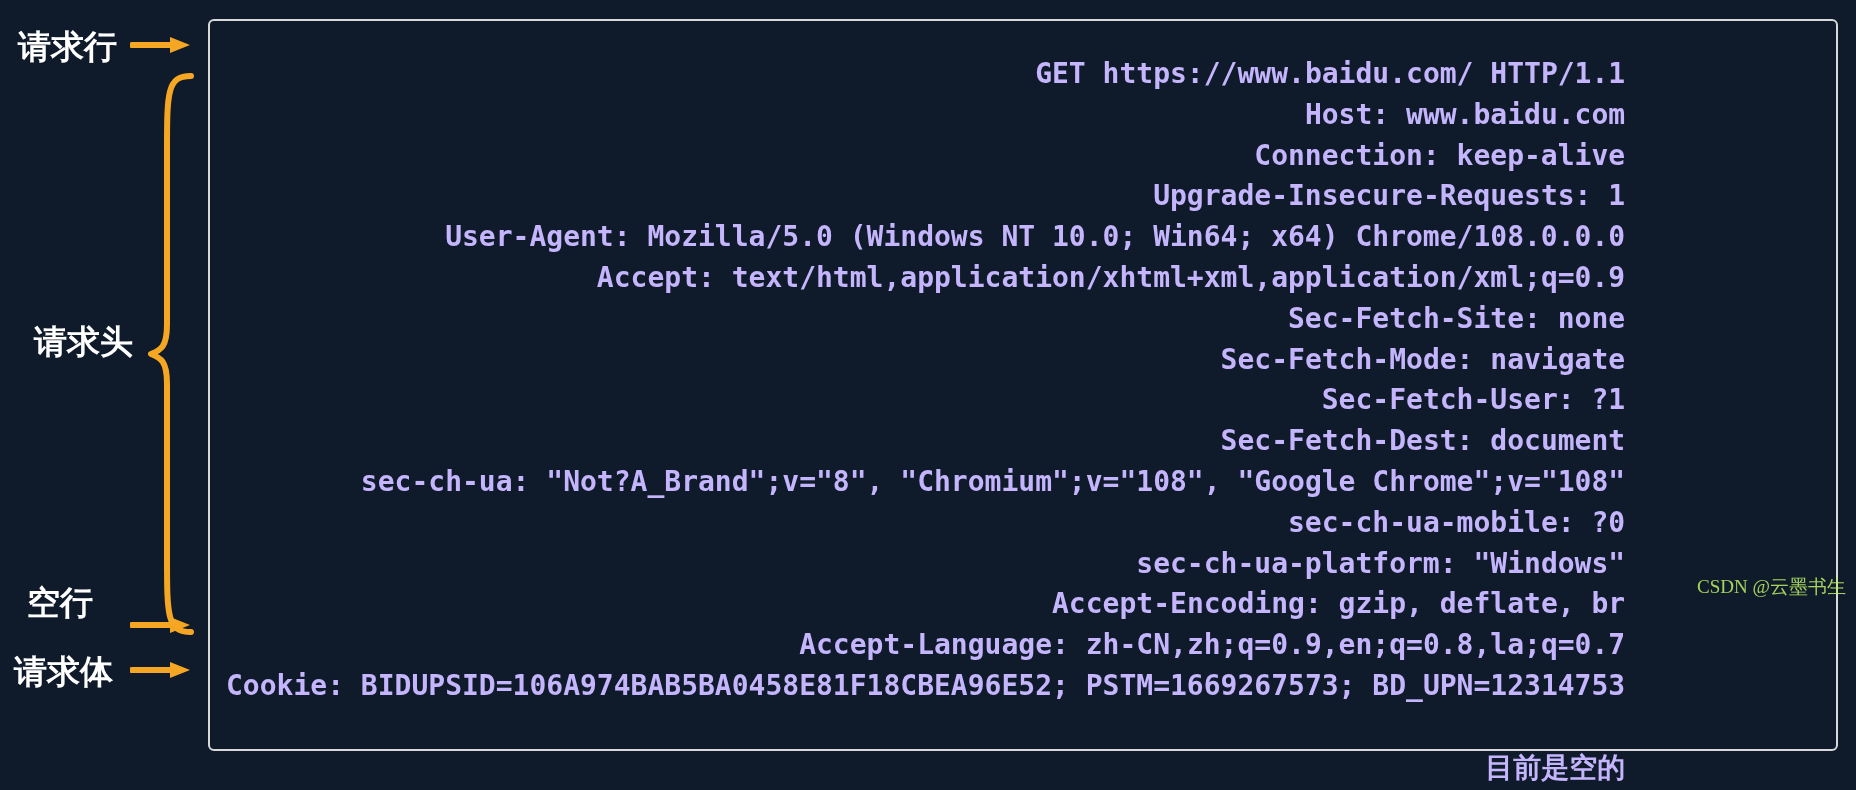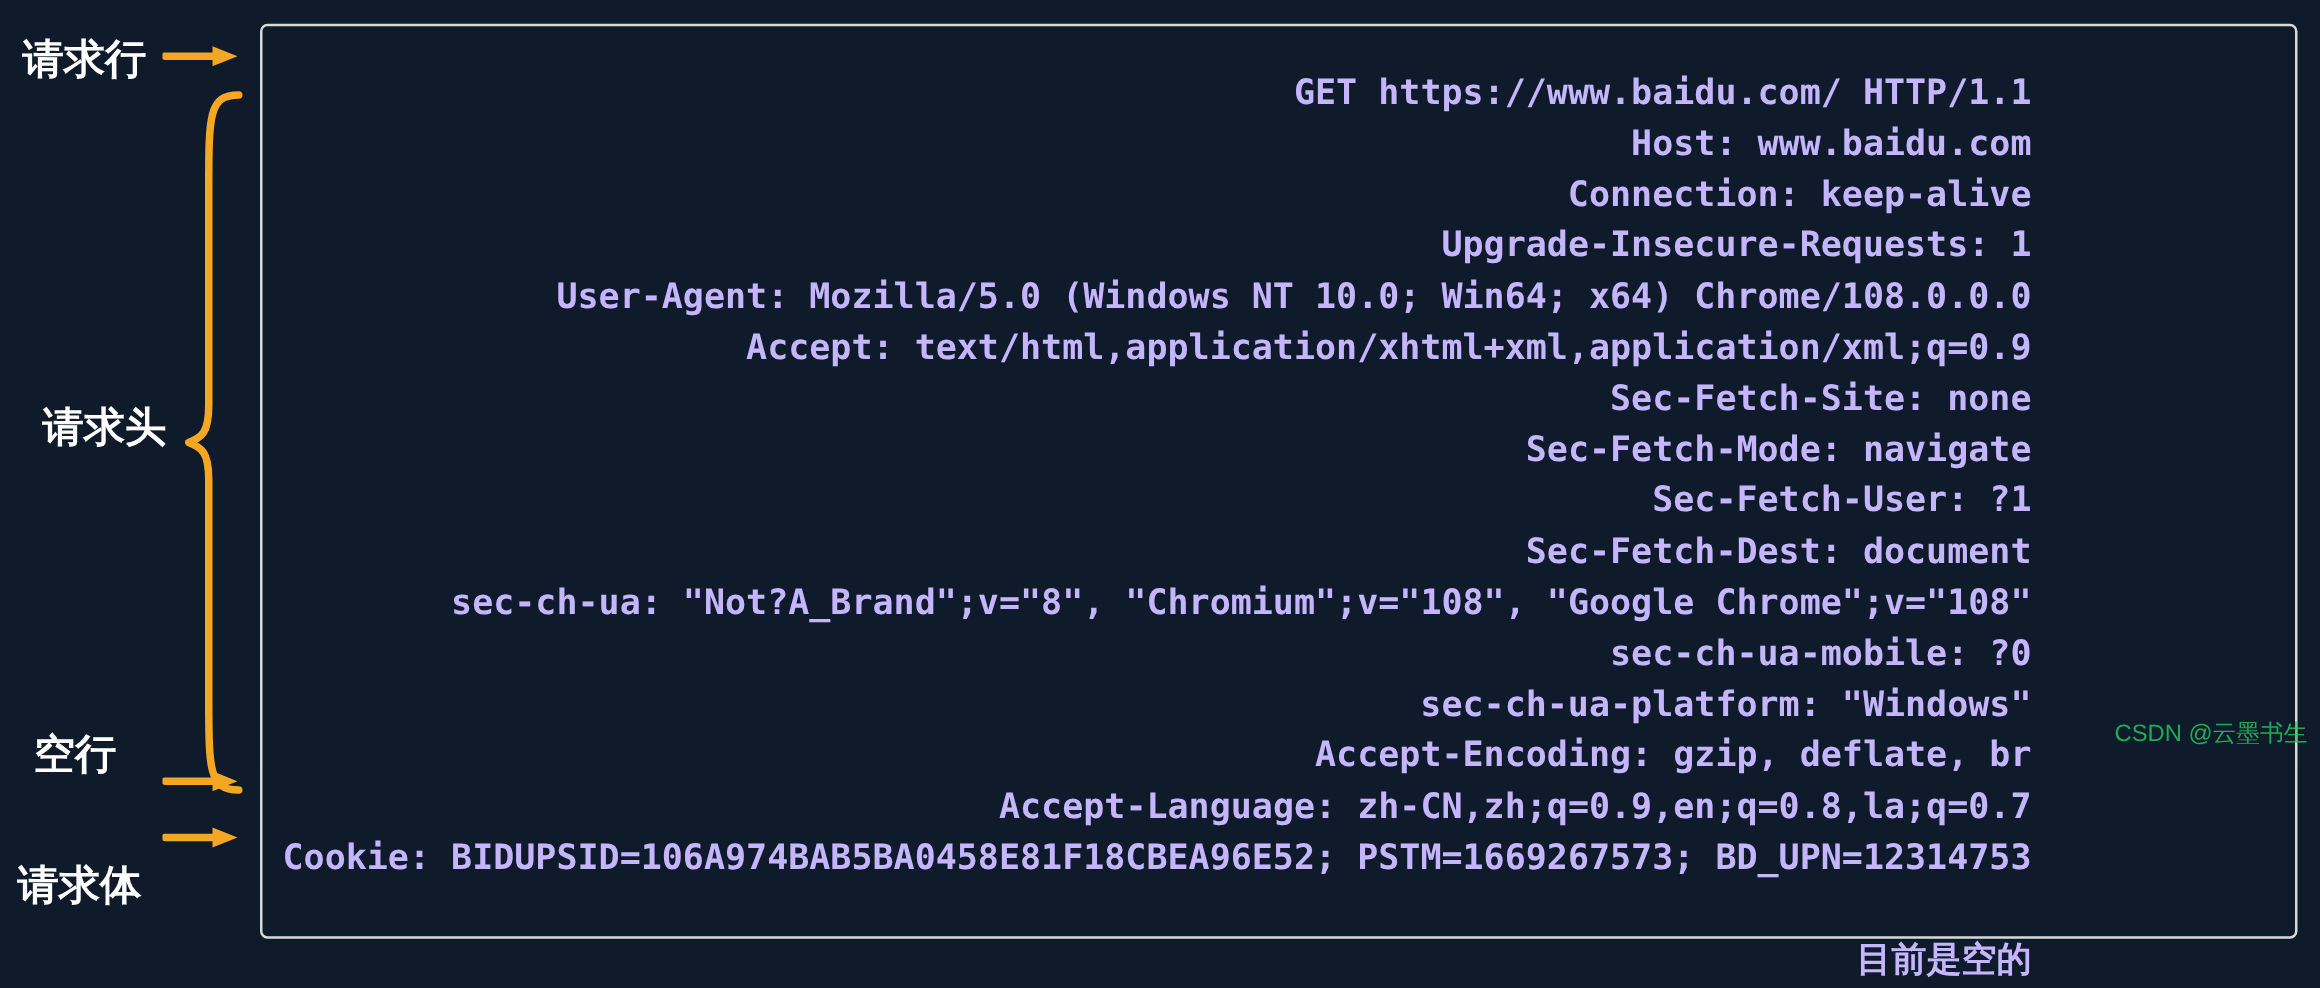--- a/index.html
+++ b/index.html
@@ -58,35 +58,35 @@
     font-size: 28px;
     line-height: 40.8px;
     color: #c4b5fd;
     white-space: pre;
     text-align: right;
   }
   .watermark {
     position: absolute;
     right: 10px;
     bottom: 6px;
-    color: #22c55e;
-    font-family: Liberation Sans, sans-serif;
+    color: #bef264;
+    font-family: Liberation Serif, serif;
     font-size: 19px;
     opacity: 0.85;
   }
 </style>
 </head>
 <body>
 
 <div class="canvas">
 
   <div class="label" style="left:18px; top:30px;">请求行</div>
   <div class="label" style="left:34px; top:325px;">请求头</div>
   <div class="label" style="left:27px; top:586px;">空行</div>
-  <div class="label" style="left:14px; top:655px;margin-top:36px;">请求体</div>
+  <div class="label" style="left:14px; top:655px;">请求体</div>
 
   <div class="arrow arrow-short" style="left:130px; top:35px;">
     <svg width="60" height="20" viewBox="0 0 60 20">
       <line x1="2" y1="10" x2="44" y2="10" stroke="#f5a623" stroke-width="6" stroke-linecap="round"></line>
       <polygon points="60,10 40,2 40,18" fill="#f5a623"></polygon>
     </svg>
   </div>
   <div class="arrow arrow-short" style="left:130px; top:615px;">
     <svg width="60" height="20" viewBox="0 0 60 20">
       <line x1="2" y1="10" x2="44" y2="10" stroke="#f5a623" stroke-width="6" stroke-linecap="round"></line>

